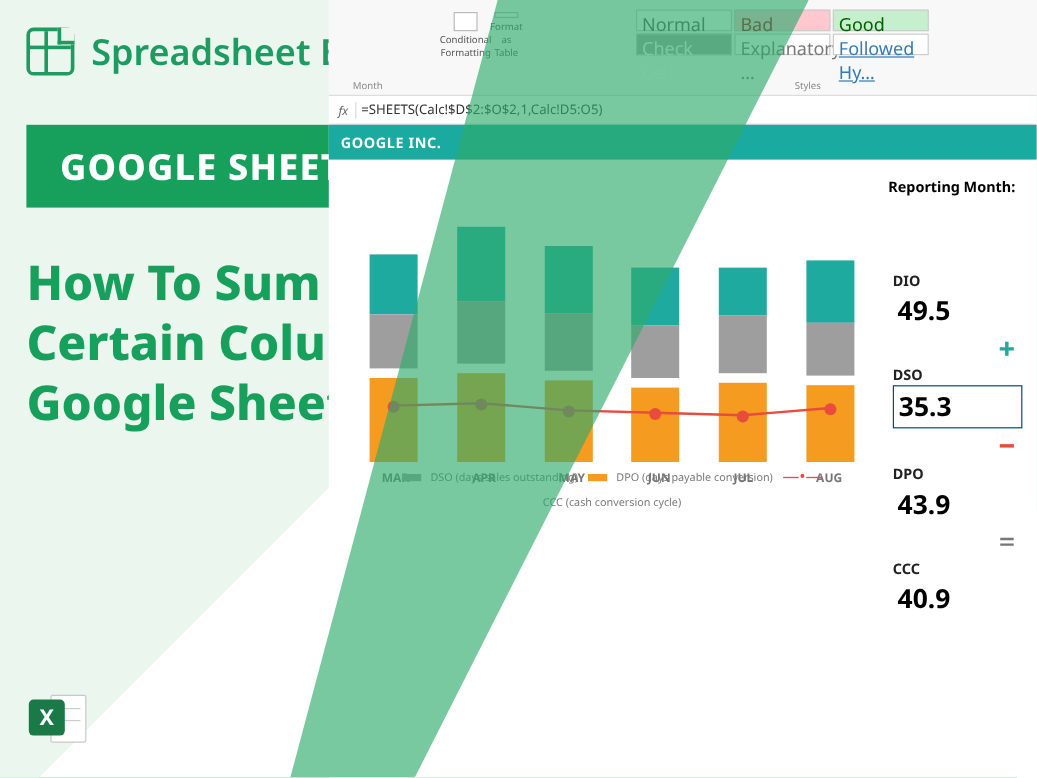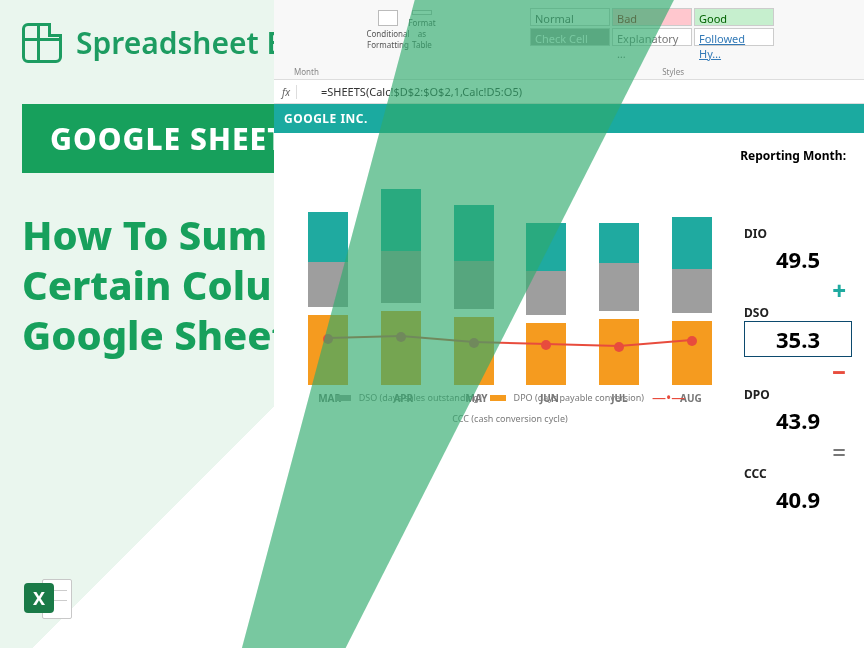--- a/index.html
+++ b/index.html
@@ -19,48 +19,48 @@
 .excel-icon .book::before,.excel-icon .book::after{content:"";position:absolute;left:4px;right:4px;height:1px;background:#ccc}
 .excel-icon .book::before{top:10px}.excel-icon .book::after{top:20px}
 .excel-icon .sq{position:absolute;left:2px;top:9px;width:30px;height:30px;background:#1a7a47;border-radius:4px;color:#fff;font-weight:700;font-size:18px;display:flex;align-items:center;justify-content:center}
 .diag{position:absolute;top:0;left:0;width:100%;height:100%;clip-path:polygon(48% 0,78% 0,40% 100%,28% 100%);background:#2fab6d;opacity:.65;z-index:3;pointer-events:none}
 .sheet{position:absolute;top:0;right:0;width:590px;height:100%;background:#fff;z-index:2}
 .ribbon{height:80px;background:#f8f8f8;border-bottom:1px solid #ddd;position:relative;font-size:9px;color:#555}
 .ribbon .grp{position:absolute;top:10px;display:flex;gap:6px;align-items:flex-start}
 .ribbon .ic{width:28px;height:40px;display:flex;flex-direction:column;align-items:center;justify-content:flex-end;font-size:8px;text-align:center;gap:2px}
 .ribbon .ic .gl{width:20px;height:20px;border:1px solid #bbb;background:#fff}
 .ribbon .section{position:absolute;bottom:2px;font-size:8px;color:#888}
-.styles-box{position:absolute;top:8px;right:90px;display:grid;grid-template-columns:80px 80px 80px;grid-template-rows:18px 18px;gap:2px;font-size:11px}
+.styles-box{position:absolute;top:8px;right:90px;display:grid;grid-template-columns:80px 80px 80px;grid-template-rows:18px 18px;gap:2px;font-size:15px}
 .style-cell{border:1px solid #ccc;padding:2px 4px;background:#fff}
 .style-bad{background:#ffc7ce;color:#9c0006}
 .style-good{background:#c6efce;color:#006100}
 .style-check{background:#a5a5a5;color:#fff}
 .style-exp{color:#777}
 .style-link{color:#337ab7;text-decoration:underline}
-.fx-bar{height:24px;border-bottom:1px solid #ddd;display:flex;align-items:center;padding:0 8px;font-size:11px;color:#333;gap:24px}
+.fx-bar{height:24px;border-bottom:1px solid #ddd;display:flex;align-items:center;padding:0 8px;font-size:11px;color:#333;gap:4px}
 .fx-bar .fx{font-style:italic;color:#666;font-size:10px;padding-right:6px;border-right:1px solid #ddd}
 .company{background:#1baaa0;color:#fff;font-size:12px;font-weight:700;padding:6px 10px;letter-spacing:.5px}
 .body{position:relative;padding:14px 16px 0 16px}
 .report{position:absolute;top:14px;right:18px;font-size:12px;font-weight:700}
 .chart-title{font-size:13px;color:#333;margin:44px 0 6px 6px}
 .chart{position:relative;height:270px;margin-left:2px;margin-right:120px;margin-top:8px}
 .bars{position:absolute;bottom:40px;left:0;right:0;height:200px;display:flex;align-items:flex-end;justify-content:space-around}
 .bar{width:40px;display:flex;flex-direction:column;align-items:stretch}
 .seg{width:100%}
 .seg.t{background:#1faaa0}.seg.m{background:#9e9e9e}.seg.b{background:#f59b1f}
 .xlab{position:absolute;bottom:20px;left:0;right:0;display:flex;justify-content:space-around;font-size:10px;color:#777;font-weight:700}
 .legend{position:absolute;bottom:0;left:0;right:0;font-size:9px;color:#7a7a7a;display:flex;gap:8px;justify-content:center;align-items:center;flex-wrap:wrap}
 .legend .sw{width:16px;height:6px;display:inline-block;vertical-align:middle}
 .line{position:absolute;bottom:40px;left:0;right:0;height:200px;pointer-events:none}
 .dot{position:absolute;width:10px;height:10px;background:#e84c3d;border-radius:50%;transform:translate(-50%,50%)}
 .ln{position:absolute;height:2px;background:#e84c3d;transform-origin:left center}
 .metrics{position:absolute;top:92px;right:12px;width:108px}
 .m{margin-bottom:8px}
 .m .lab{font-size:12px;font-weight:700;color:#222}
-.m .val{font-size:22px;font-weight:700;text-align:center;padding:2px 4px}
+.m .val{font-size:22px;font-weight:700;text-align:left;padding:2px 4px}
 .m.sel .val{border:1px solid #0c4a6e}
 .op{text-align:right;font-size:24px;font-weight:800;line-height:.6;margin:2px 6px 6px 0}
 .op.plus{color:#1faaa0}.op.minus{color:#e84c3d}.op.eq{color:#777;font-weight:500}
 </style>
 </head>
 <body>
 
 <div class="canvas">
   <div class="logo-row">
     <div class="logo-mark">

